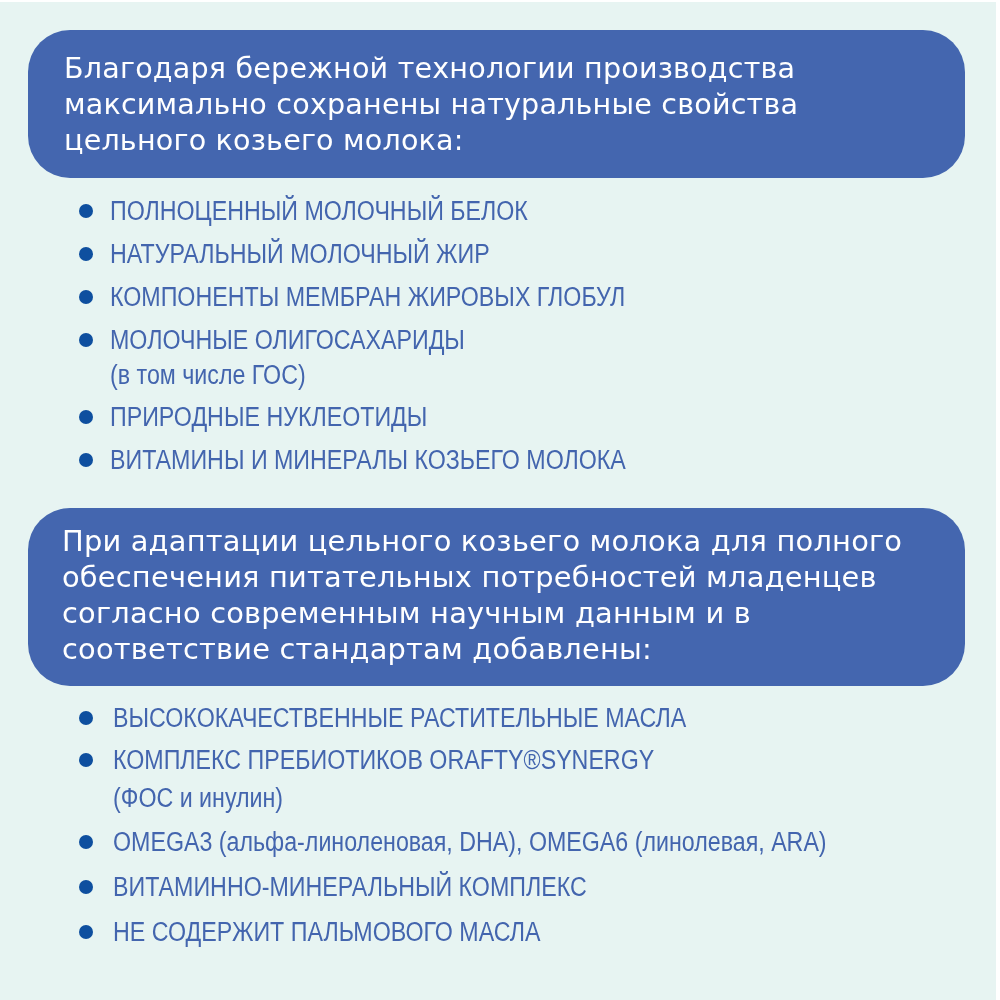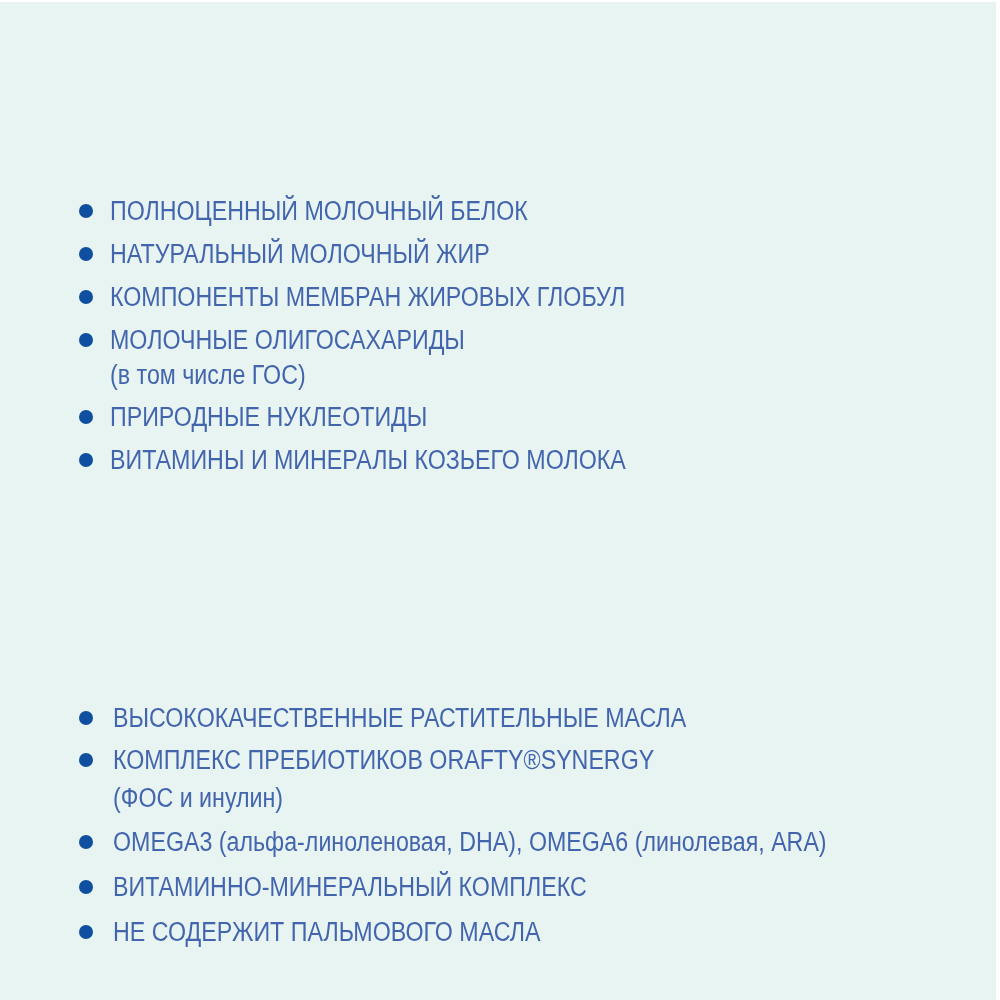--- a/index.html
+++ b/index.html
@@ -62,20 +62,25 @@
     transform-origin: left center;
     white-space: nowrap;
   }
   .list-2 .item-text { left: 35px; }
 </style>
 </head>
 <body>
 
 <div class="canvas">
 
+  <div class="panel panel-1">
+    <span class="panel-line">Благодаря бережной технологии производства</span>
+    <span class="panel-line">максимально сохранены натуральные свойства</span>
+    <span class="panel-line">цельного козьего молока:</span>
+  </div>
 
   <div class="list list-1">
     <div class="item" style="top:194px">
       <span class="bullet"></span>
       <span class="item-text">ПОЛНОЦЕННЫЙ МОЛОЧНЫЙ БЕЛОК</span>
     </div>
     <div class="item" style="top:237px">
       <span class="bullet"></span>
       <span class="item-text">НАТУРАЛЬНЫЙ МОЛОЧНЫЙ ЖИР</span>
     </div>
@@ -91,20 +96,26 @@
     <div class="item" style="top:400px">
       <span class="bullet"></span>
       <span class="item-text">ПРИРОДНЫЕ НУКЛЕОТИДЫ</span>
     </div>
     <div class="item" style="top:443px">
       <span class="bullet"></span>
       <span class="item-text">ВИТАМИНЫ И МИНЕРАЛЫ КОЗЬЕГО МОЛОКА</span>
     </div>
   </div>
 
+  <div class="panel panel-2">
+    <span class="panel-line">При адаптации цельного козьего молока для полного</span>
+    <span class="panel-line">обеспечения питательных потребностей младенцев</span>
+    <span class="panel-line">согласно современным научным данным и в</span>
+    <span class="panel-line">соответствие стандартам добавлены:</span>
+  </div>
 
   <div class="list list-2">
     <div class="item" style="top:701px">
       <span class="bullet"></span>
       <span class="item-text">ВЫСОКОКАЧЕСТВЕННЫЕ РАСТИТЕЛЬНЫЕ МАСЛА</span>
     </div>
     <div class="item" style="top:743px">
       <span class="bullet"></span>
       <span class="item-text">КОМПЛЕКС ПРЕБИОТИКОВ  ORAFTY®SYNERGY</span>
     </div>

